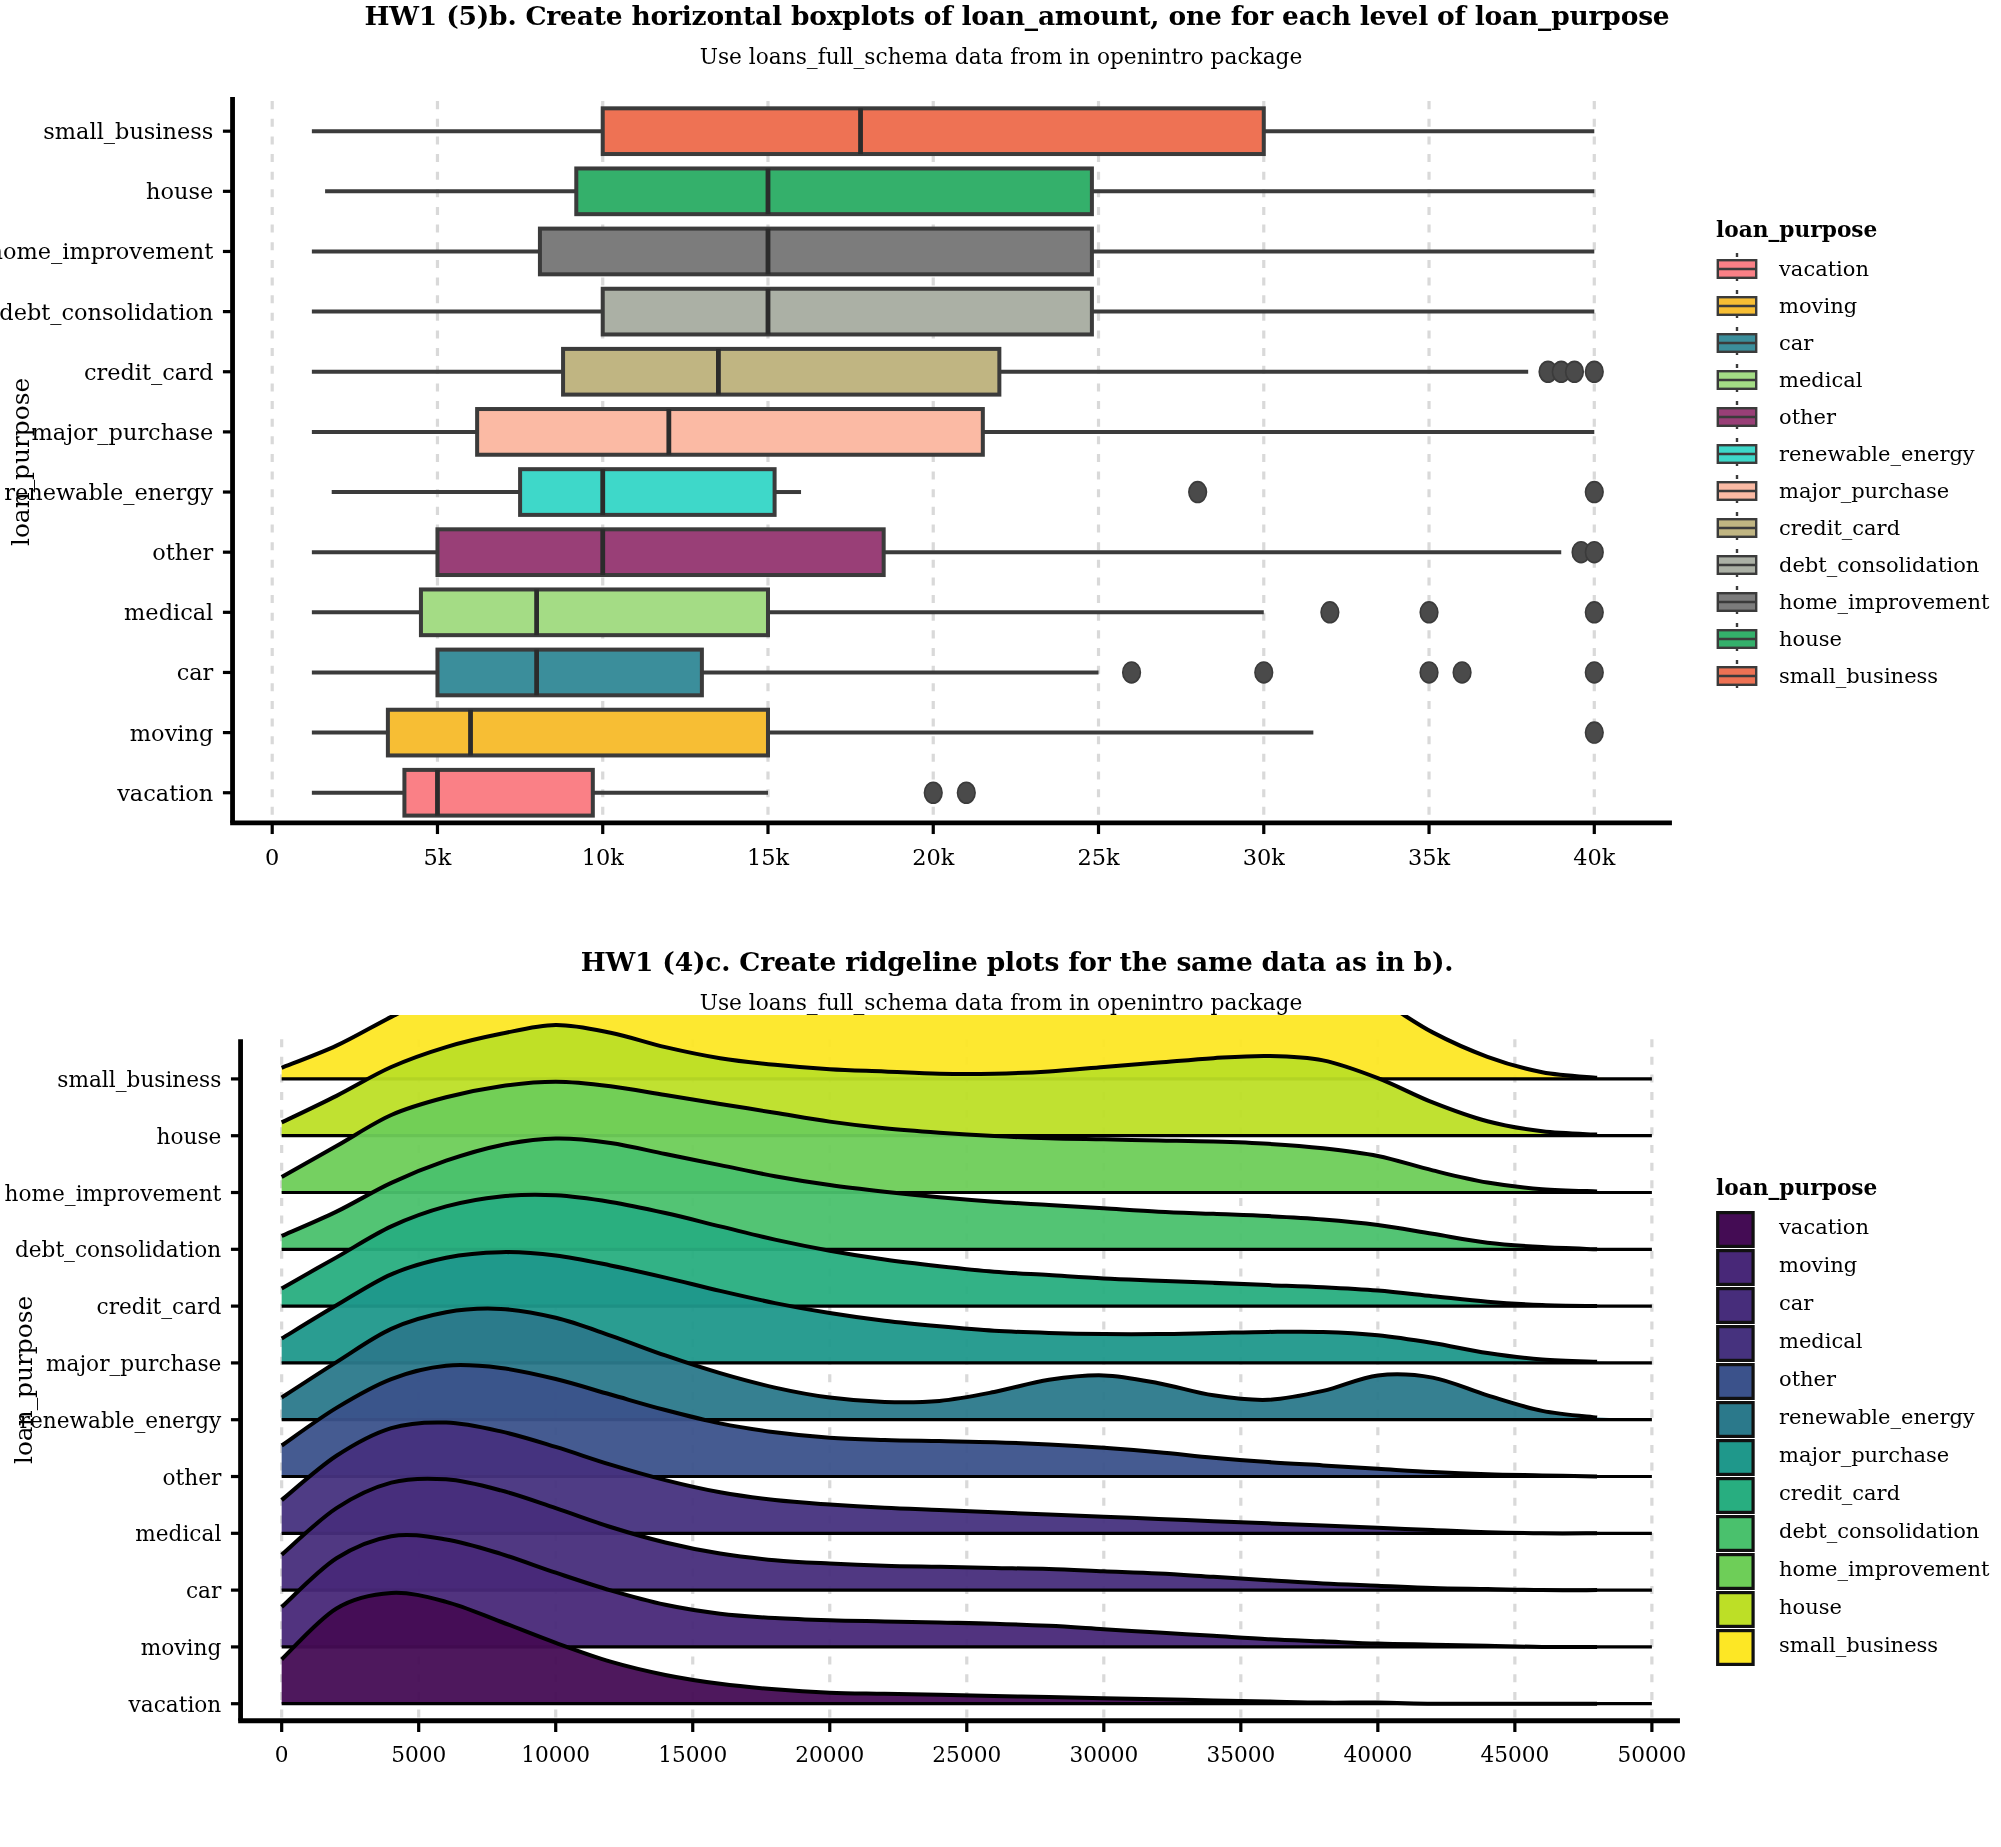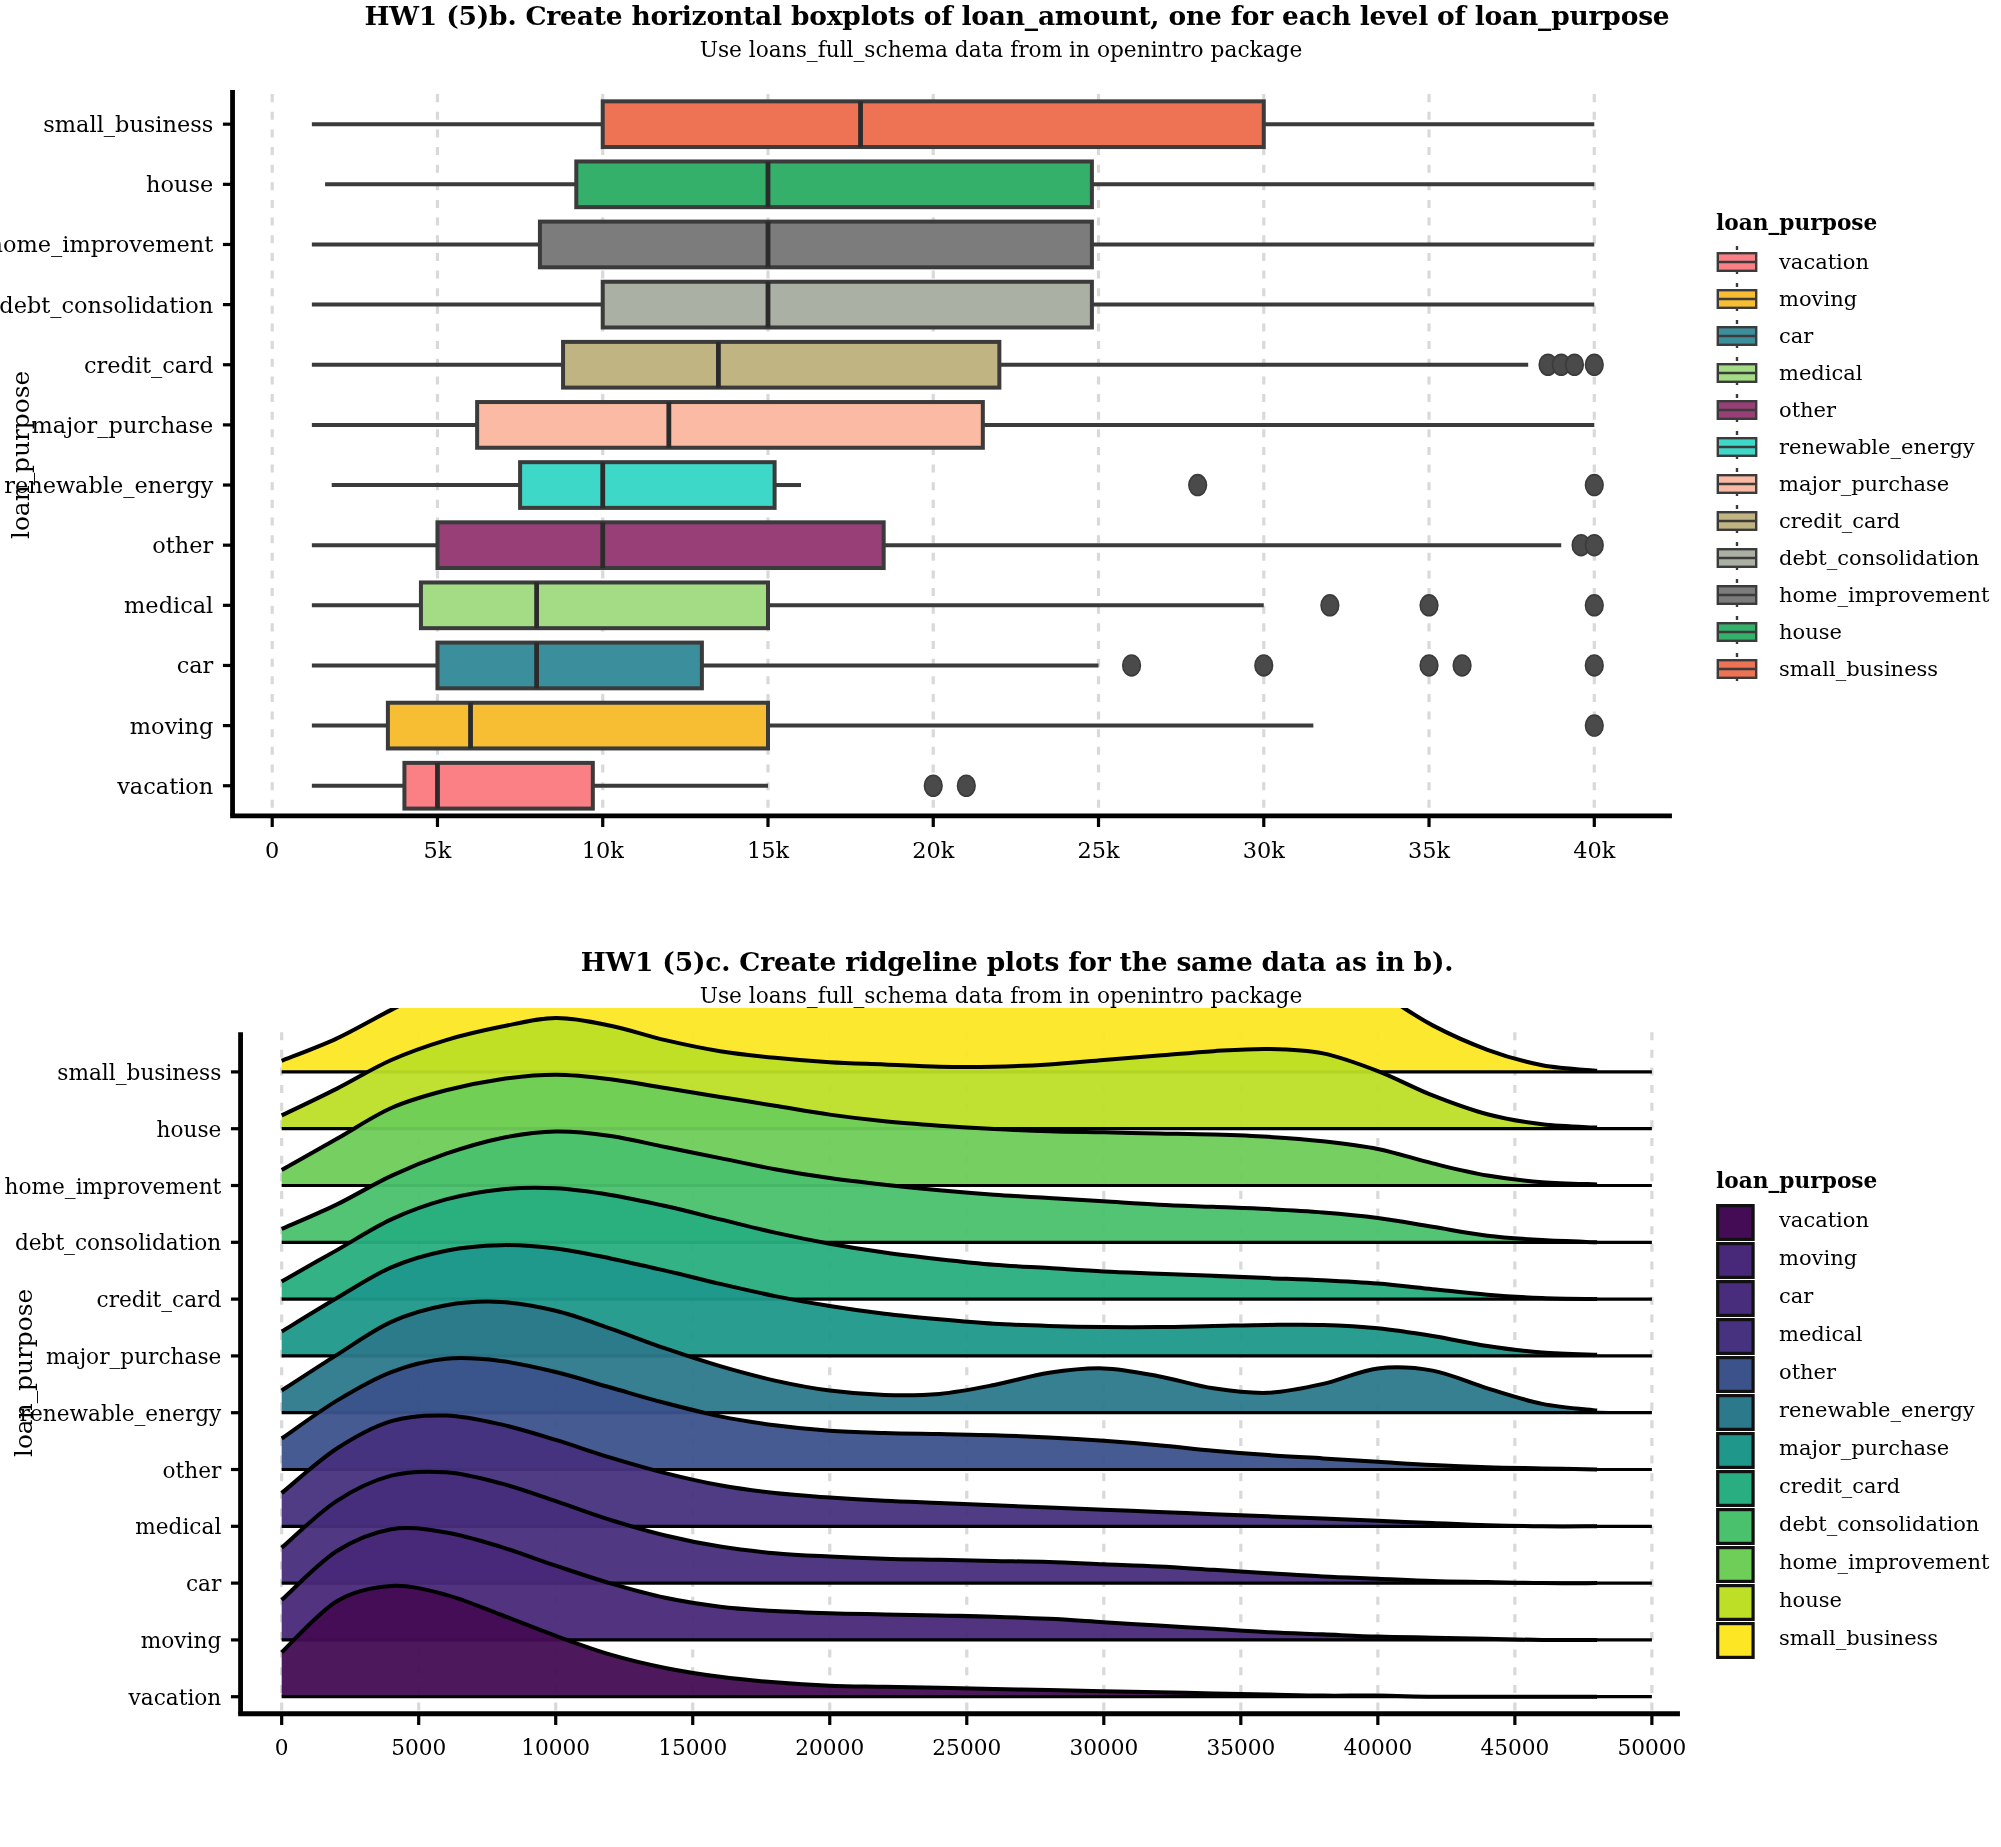--- a/index.html
+++ b/index.html
@@ -13,21 +13,21 @@
   .fig-c{height:902px;}
   .title{
     text-align:center;font-weight:bold;font-size:26.5px;color:#000;
     font-family:"DejaVu Serif","Liberation Serif",serif;
     letter-spacing:-0.2px;
     margin-left:32px;
   }
   .subtitle{
     text-align:center;font-size:21.7px;color:#000;
     font-family:"DejaVu Serif","Liberation Serif",serif;
-    margin-top:6px;
+    margin-top:13px;
   }
   .plotrow{display:flex;align-items:flex-start;}
   .panelwrap{position:relative;}
   .legend-title{
     font-weight:bold;font-size:21.7px;color:#000;
     font-family:"DejaVu Serif","Liberation Serif",serif;
     margin-bottom:8px;
   }
   .legend-item{display:flex;align-items:center;height:37px;}
   .legend-key{
@@ -321,21 +321,21 @@
               </svg>
             </div>
             <span class="legend-label">small_business</span>
           </div>
         </div>
     </div>
   </div>
 </div>
 
 <div class="figure fig-c">
-  <div class="title">HW1 (5)c. Create ridgeline plots for the same data as in b).</div>
+  <div class="title">HW1 (4)c. Create ridgeline plots for the same data as in b).</div>
   <div class="subtitle">Use loans_full_schema data from in openintro package</div>
 
   <div class="plotrow">
     <div class="panelwrap">
       <svg id="ridge-svg" width="1700" height="770" viewBox="0 0 2120 960">
           <line x1="351.2621359223301" x2="351.2621359223301" y1="30" y2="880" stroke="#d9d9d9" stroke-width="4" stroke-dasharray="10,12"></line>
           <line x1="522.1359223300971" x2="522.1359223300971" y1="30" y2="880" stroke="#d9d9d9" stroke-width="4" stroke-dasharray="10,12"></line>
           <line x1="693.0097087378641" x2="693.0097087378641" y1="30" y2="880" stroke="#d9d9d9" stroke-width="4" stroke-dasharray="10,12"></line>
           <line x1="863.8834951456311" x2="863.8834951456311" y1="30" y2="880" stroke="#d9d9d9" stroke-width="4" stroke-dasharray="10,12"></line>
           <line x1="1034.7572815533981" x2="1034.7572815533981" y1="30" y2="880" stroke="#d9d9d9" stroke-width="4" stroke-dasharray="10,12"></line>

